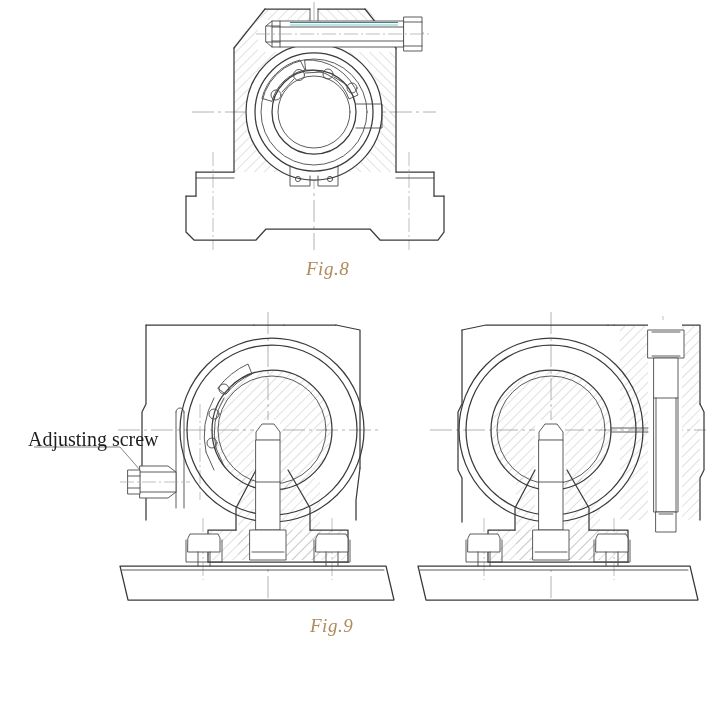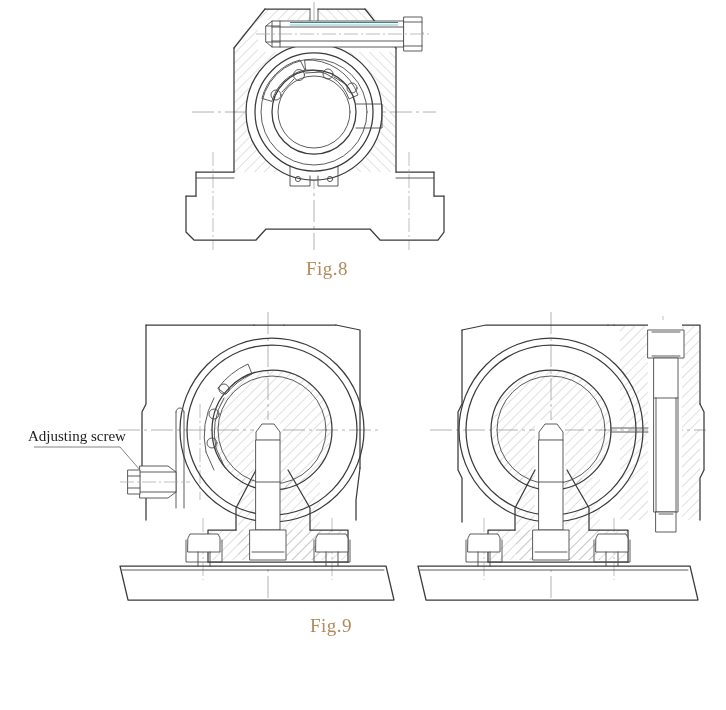--- a/index.html
+++ b/index.html
@@ -70,33 +70,34 @@
     fill: none;
     stroke: #666666;
     stroke-width: 0.8;
   }
   .white-fill { fill: #ffffff; }
 
   
   .fig-label {
     position: absolute;
     font-family: "Liberation Serif", serif;
+    font-style: italic;
     font-size: 19px;
     letter-spacing: 0.5px;
     color: #b08a5c;
     white-space: nowrap;
     user-select: none;
   }
   .fig8-label { left: 306px; top: 258px; }
   .fig9-label { left: 310px; top: 615px; }
 
   .callout-label {
     position: absolute;
     font-family: "Liberation Serif", serif;
-    font-size: 15px;
+    font-size: 20px;
     color: #1d1d1d;
     white-space: nowrap;
     user-select: none;
   }
   .adjusting-label { left: 28px; top: 428px; }
 </style>
 </head>
 <body>
 
 <div class="sheet">

